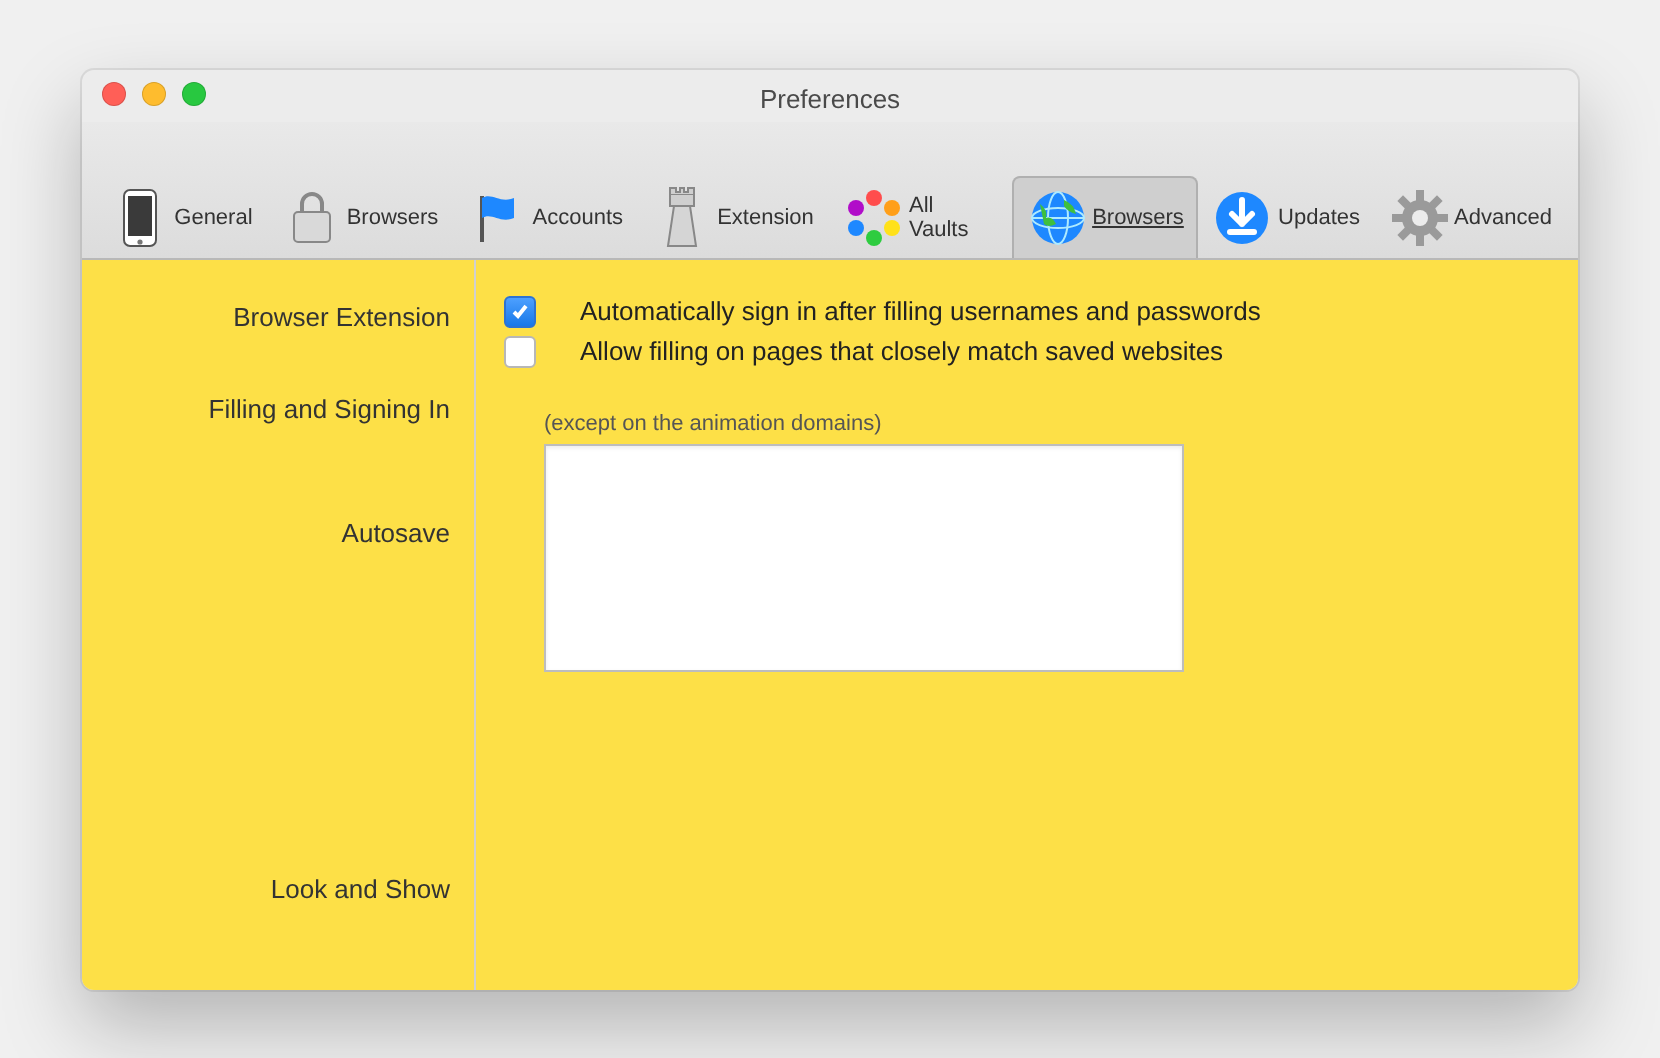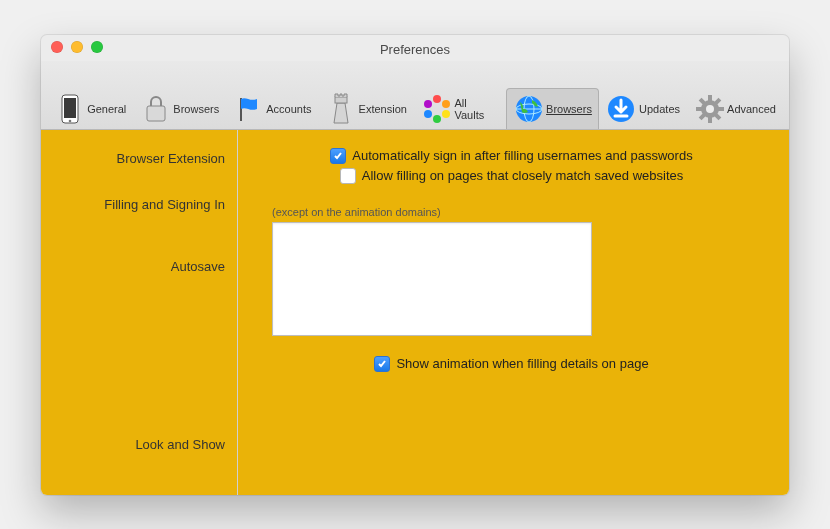--- a/index.html
+++ b/index.html
@@ -77,21 +77,21 @@
     border-bottom:none;
     border-radius:4px 4px 0 0;
     background: #cfcfcf;
     text-decoration: underline;
   }
   .tool .ico { width:32px; height:32px; display:flex; align-items:center; justify-content:center; }
   .spacer { flex:1; }
   .content {
     flex:1;
     display:flex;
-    background:#eab308;
+    background:#fde047;
   }
   .labels-col {
     width: 196px;
     border-right:1px solid #d0d0d0;
     padding-top: 16px;
   }
   .controls-col {
     flex:1;
     padding: 16px 18px 14px 14px;
   }
@@ -108,24 +108,23 @@
     background: linear-gradient(#ffffff,#f1f1f1);
     border:1px solid #c8c8c8;
     border-radius:4px;
     padding: 2px 12px;
     font-size:13px;
     box-shadow: 0 1px 0 rgba(0,0,0,0.04);
   }
   .chk {
     display:flex;
     align-items:center;
-    gap:6px;
+    gap:22px;
     height:20px;
     line-height:20px;
-    justify-content:center;
   }
   .chkbox {
     width:14px; height:14px;
     border-radius:3px;
     border:1px solid #b7b7b7;
     background:#fff;
     display:inline-flex; align-items:center; justify-content:center;
     flex-shrink:0;
   }
   .chkbox.checked {
@@ -301,26 +300,16 @@
           <span class="chkbox"></span>
           <span>Allow filling on pages that closely match saved websites</span>
         </label>
       </div>
 
       <div class="section" style="margin-bottom:18px">
         <div class="subnote">(except on the animation domains)</div>
         <textarea class="domains" style=""></textarea>
       </div>
 
-      <div class="section">
-        <label class="chk">
-          <span class="chkbox checked">
-              <svg width="10" height="10" viewBox="0 0 10 10">
-                <path d="M2 5 L4 7 L8 2" stroke="#fff" stroke-width="2" fill="none"></path>
-              </svg>
-            </span>
-          <span>Show animation when filling details on page</span>
-        </label>
-      </div>
 
     </div>
   </div>
 </div>
 
 </body></html>

